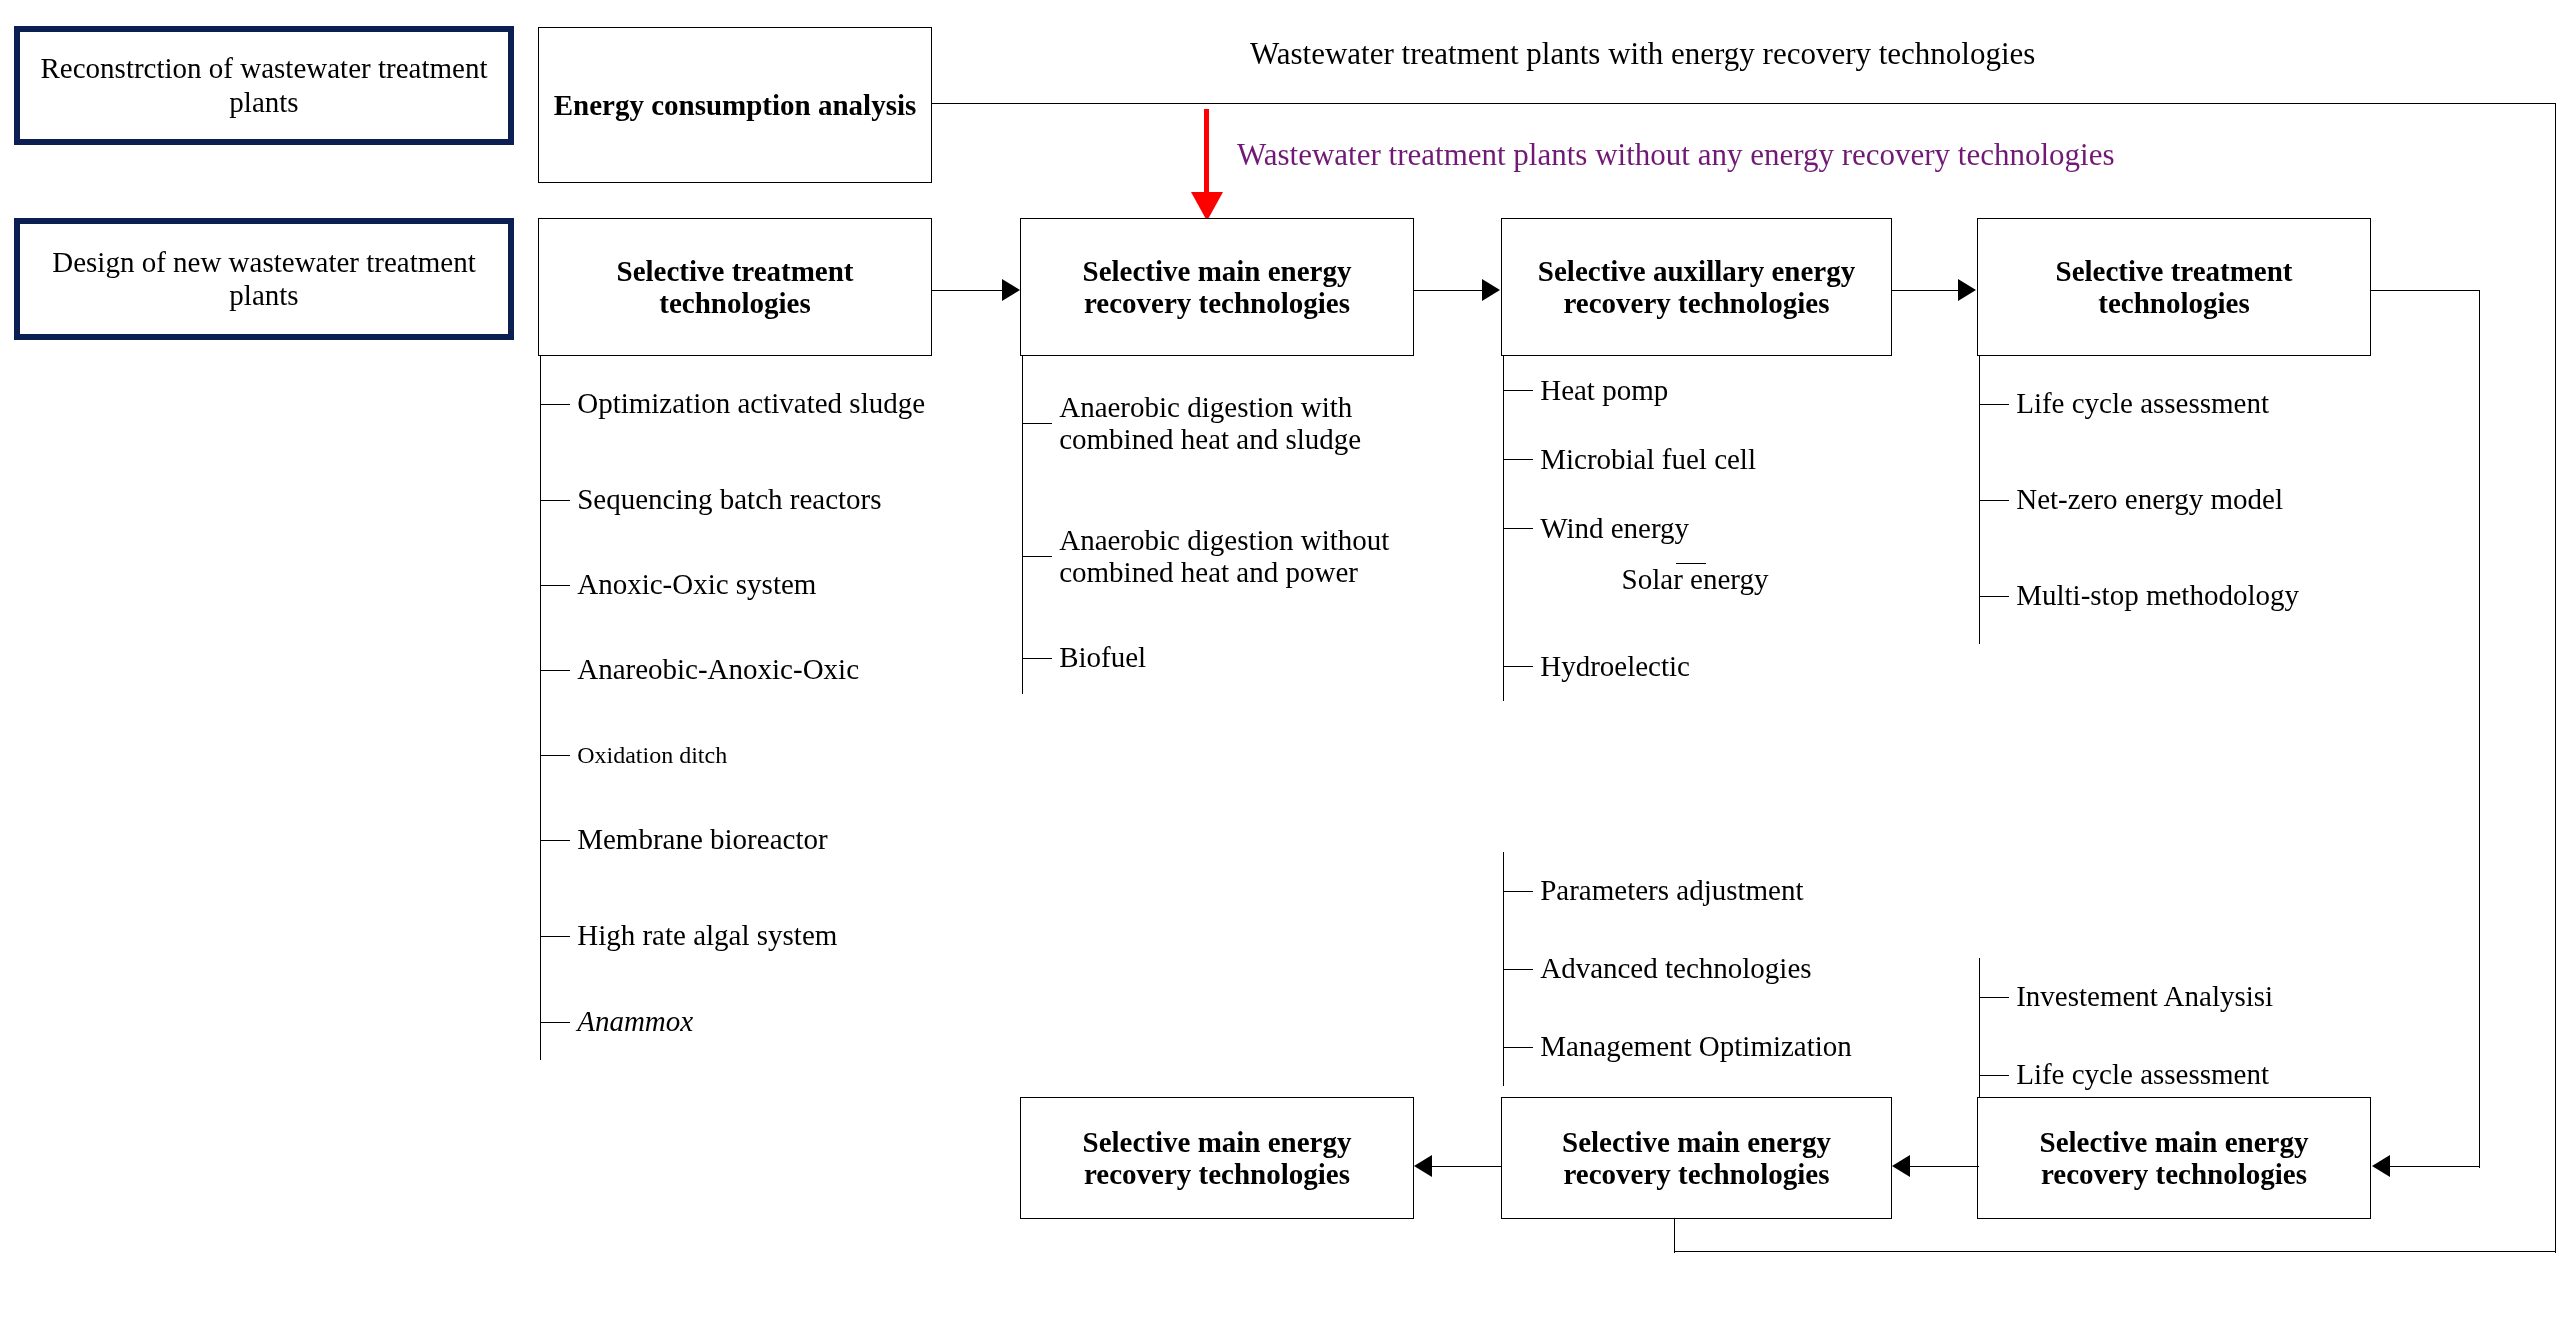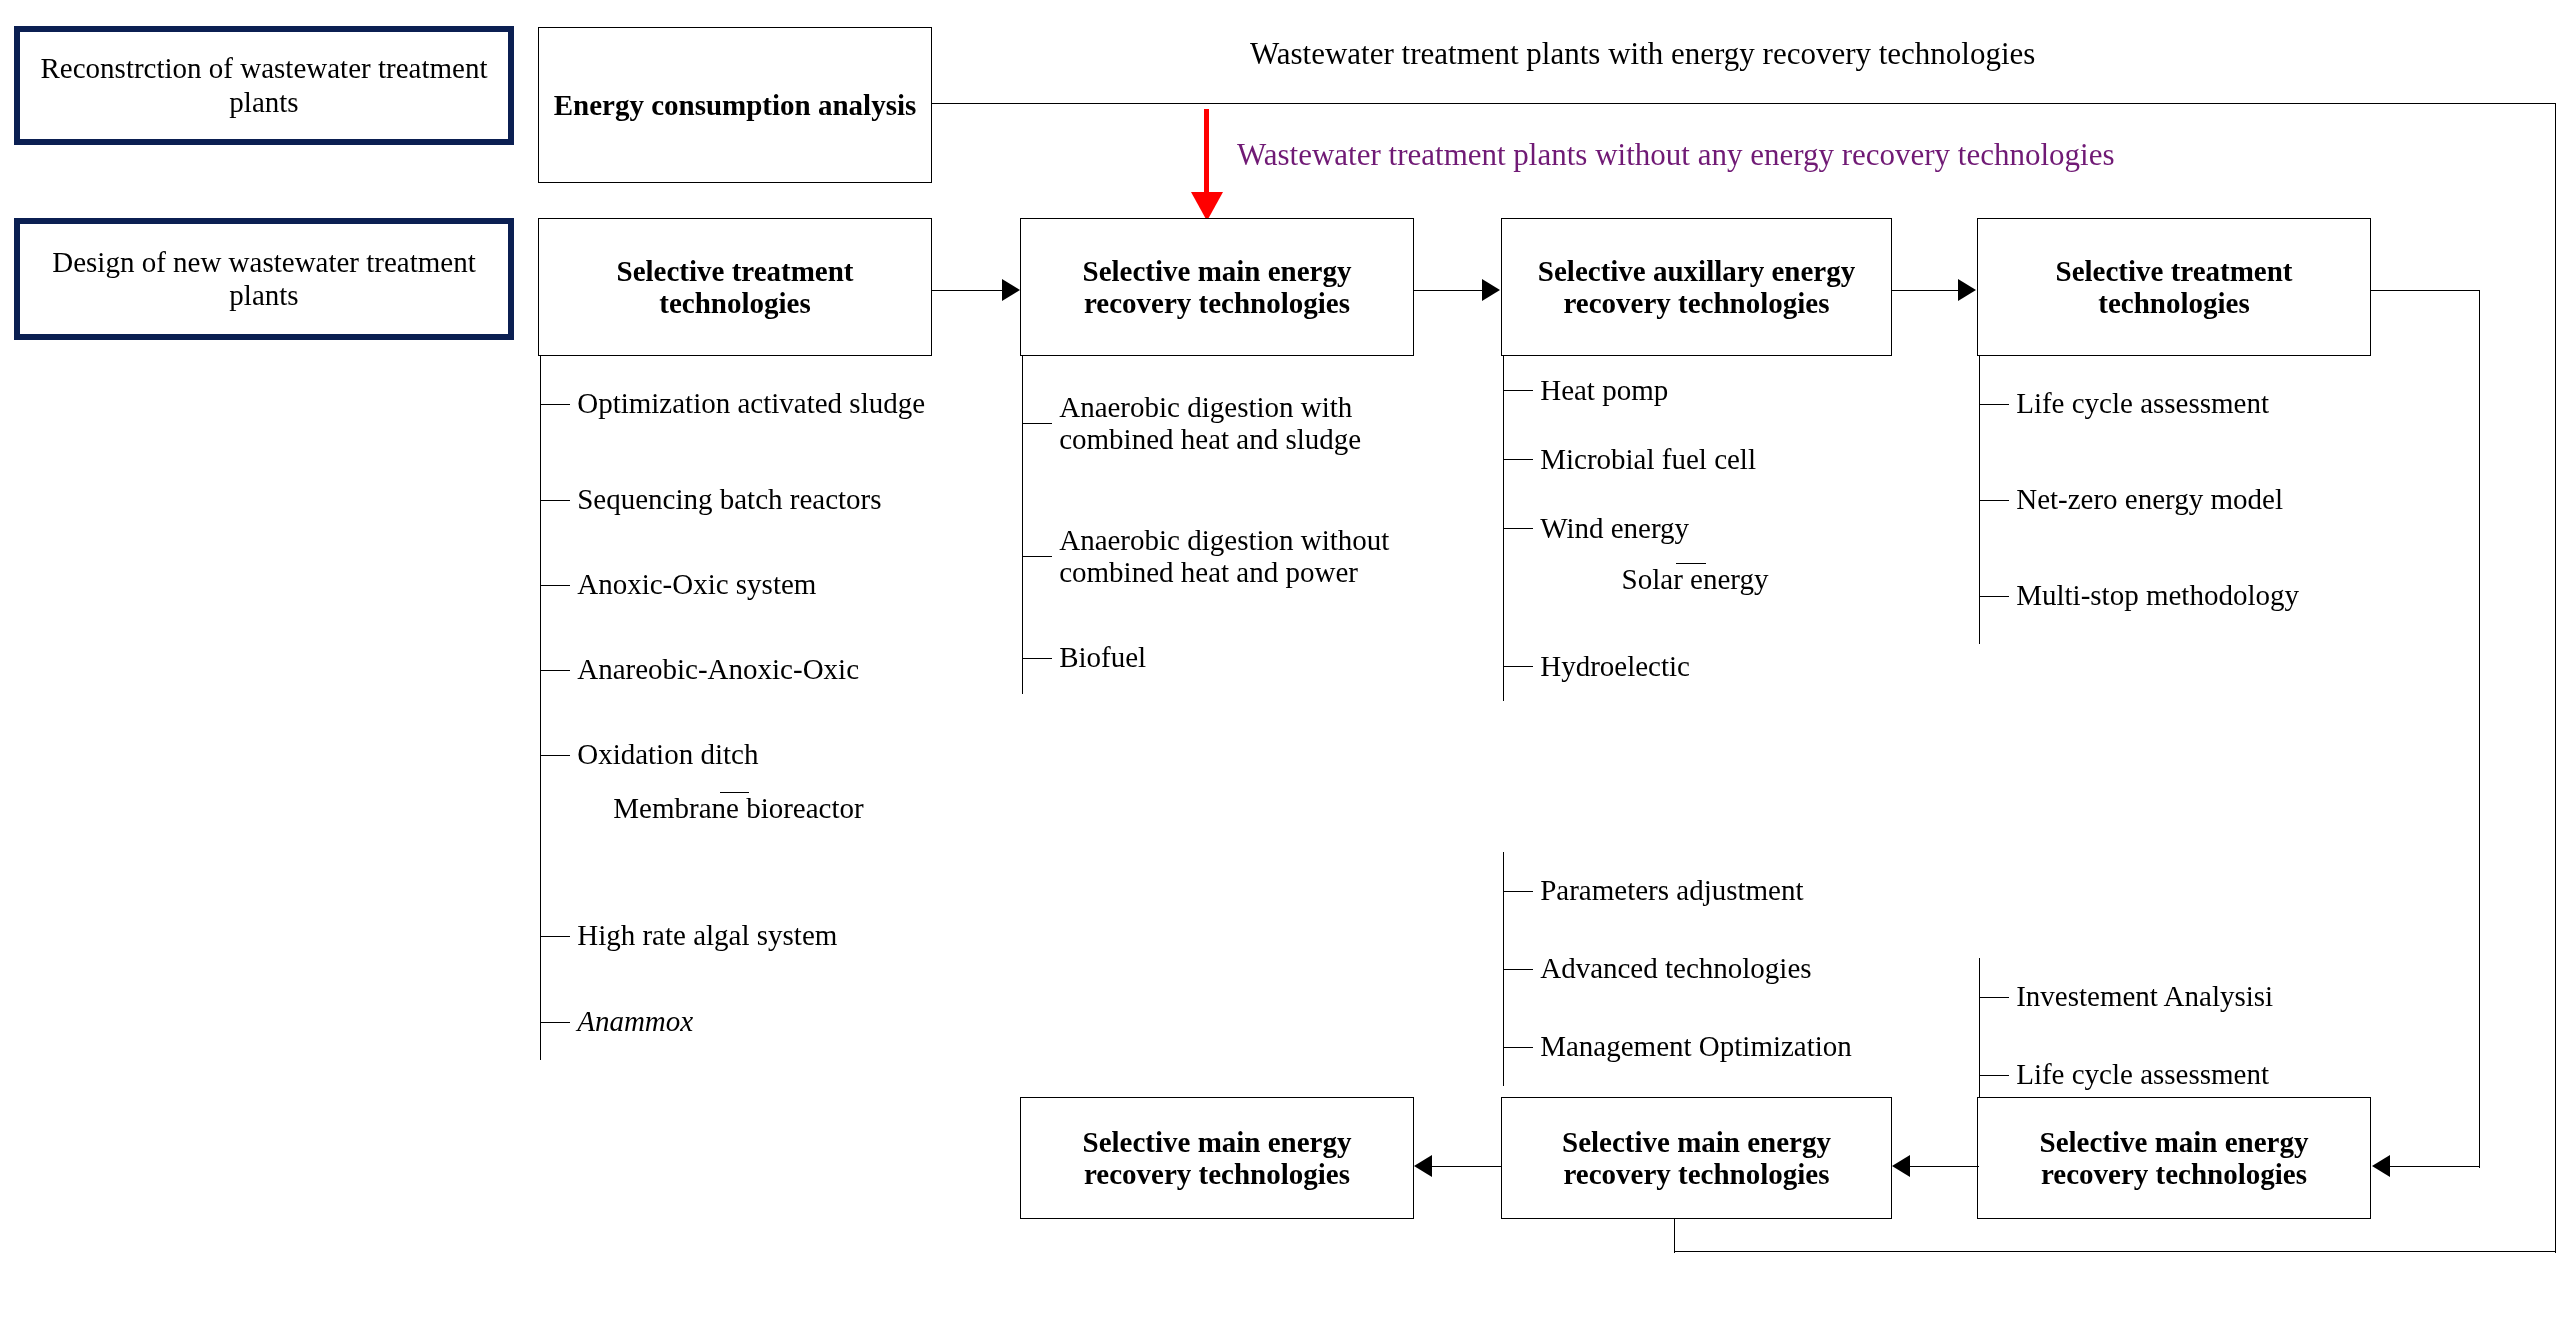--- a/index.html
+++ b/index.html
@@ -169,23 +169,23 @@
     <div class="brow" style="height:74px;">
       <span class="tick"></span>
       <span class="blabel" style="font-size:29px;">Anoxic-Oxic system</span>
     </div>
     <div class="brow" style="height:96px;">
       <span class="tick"></span>
       <span class="blabel" style="font-size:29px;">Anareobic-Anoxic-Oxic</span>
     </div>
     <div class="brow" style="height:74px;">
       <span class="tick"></span>
-      <span class="blabel" style="font-size:29px;">Oxidation ditch</span>
-    </div>
-    <div class="brow" style="height:96px;flex-direction:column;">
+      <span class="blabel" style="font-size:24px;">Oxidation ditch</span>
+    </div>
+    <div class="brow" style="height:96px;">
       <span class="tick"></span>
       <span class="blabel" style="font-size:29px;">Membrane bioreactor</span>
     </div>
     <div class="brow" style="height:96px;">
       <span class="tick"></span>
       <span class="blabel" style="font-size:29px;">High rate algal system</span>
     </div>
     <div class="brow" style="height:76px;font-style:italic;">
       <span class="tick"></span>
       <span class="blabel" style="font-size:29px;">Anammox</span>

